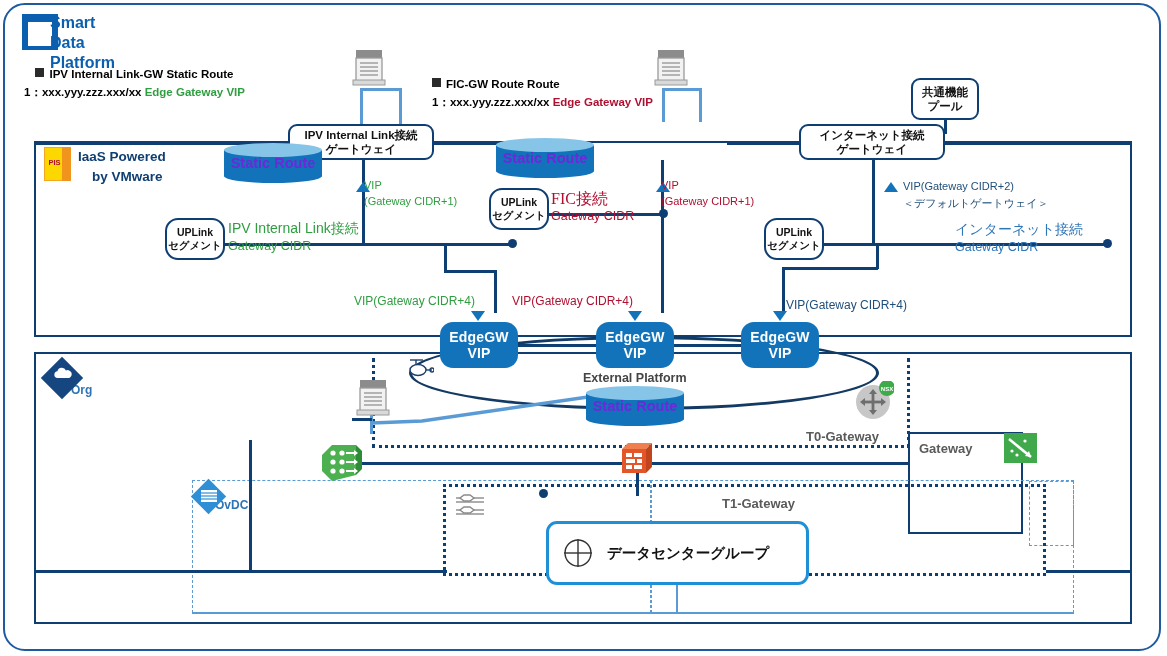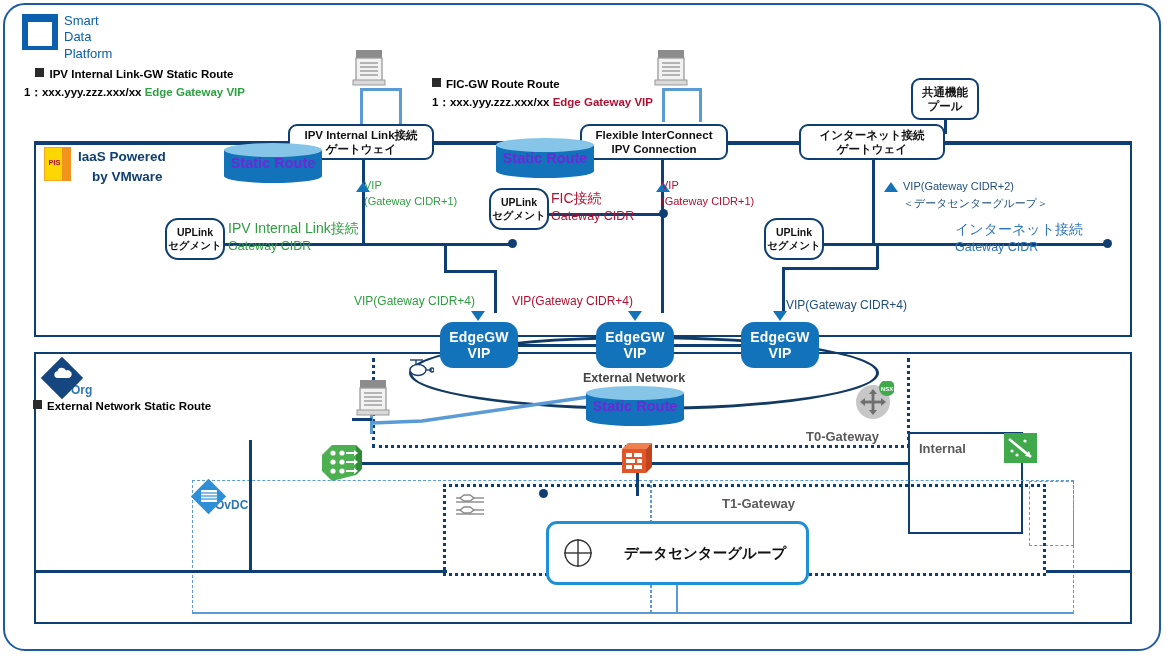--- a/index.html
+++ b/index.html
@@ -74,22 +74,22 @@
   .sq{display:inline-block;width:9px;height:9px;background:#2b2b2b;margin-right:5px;
       vertical-align:1px;}
 
   
   .sdp-logo{position:absolute;z-index:18;}
   .sdp-mark{position:absolute;left:0;top:0;width:36px;height:36px;background:#0b5fae;}
   .sdp-mark:after{content:"";position:absolute;left:6px;top:8px;width:24px;height:24px;
       background:#fff;}
   .sdp-mark:before{content:"";position:absolute;right:0;top:0;width:7px;height:7px;
       background:#0b5fae;}
-  .sdp-txt{position:absolute;left:42px;top:-1px;color:#0b5fae;font-size:13px;
-      font-weight:normal;line-height:1.25;}
+  .sdp-txt{position:absolute;left:28px;top:-1px;color:#0b5fae;font-size:16px;
+      font-weight:bold;line-height:1.25;}
 
   .pis-logo{position:absolute;width:27px;height:34px;z-index:18;}
   .pis-logo .pg{position:absolute;left:0;top:0;width:21px;height:34px;background:#fdd700;
       border:1.6px solid #f5a623;box-sizing:border-box;}
   .pis-logo .fold{position:absolute;right:0;top:0;width:9px;height:34px;background:#f0941e;}
   .pis-logo .pt{position:absolute;left:2px;top:11px;width:17px;text-align:center;
       font-size:7.5px;font-weight:bold;color:#b01030;}
 
   
   .diamond{position:absolute;transform:rotate(45deg);z-index:18;}
@@ -193,24 +193,20 @@
   <div class="lab bold" style="left:78px;top:147px;color:#0f3f72;font-size:13.5px;line-height:1.45;">
     <div>IaaS Powered</div>
     <div style="margin-left:14px;">by VMware</div>
   </div>
 
   <div class="gw" style="left:288px;top:124px;width:146px;height:36px;">
     <div>IPV Internal Link接続</div>
     <div>ゲートウェイ</div>
   </div>
 
-  <div class="gw" style="left:580px;top:124px;width:148px;height:36px;">
-    <div>Flexible InterConnect</div>
-    <div>IPV Connection</div>
-  </div>
 
   <div class="gw" style="left:799px;top:124px;width:146px;height:36px;">
     <div>インターネット接続</div>
     <div>ゲートウェイ</div>
   </div>
 
   <div class="hline" style="left:34px;top:142px;width:256px;"></div>
   <div class="hline" style="left:433px;top:142px;width:148px;"></div>
   <div class="hline" style="left:727px;top:142px;width:73px;"></div>
   <div class="hline" style="left:944px;top:142px;width:188px;"></div>
@@ -239,21 +235,21 @@
   <div class="tri-up" style="left:656px;top:182px;"></div>
   <div class="lab red" style="left:661px;top:178px;line-height:1.45;">
     <div>VIP</div>
     <div>(Gateway CIDR+1)</div>
   </div>
   <div class="vline" style="left:661px;top:160px;height:58px;"></div>
 
   <div class="tri-up" style="left:884px;top:182px;"></div>
   <div class="lab navy" style="left:903px;top:178px;line-height:1.5;">
     <div>VIP(Gateway CIDR+2)</div>
-    <div>＜データセンターグループ＞</div>
+    <div>＜デフォルトゲートウェイ＞</div>
   </div>
   <div class="vline" style="left:872px;top:160px;height:84px;"></div>
 
   <div class="uplink" style="left:165px;top:218px;width:60px;height:42px;">
     <div>UPLink</div>
     <div>セグメント</div>
   </div>
 
   <div class="uplink" style="left:489px;top:188px;width:60px;height:42px;">
     <div>UPLink</div>
@@ -265,21 +261,21 @@
     <div>セグメント</div>
   </div>
 
   <div class="hline" style="left:224px;top:243px;width:288px;"></div>
   <div class="dot" style="left:508px;top:239px;"></div>
   <div class="lab green" style="left:228px;top:219px;font-size:14px;">IPV Internal Link接続</div>
   <div class="lab green" style="left:228px;top:238px;font-size:12.5px;">Gateway CIDR</div>
 
   <div class="hline" style="left:548px;top:213px;width:116px;"></div>
   <div class="dot" style="left:659px;top:209px;"></div>
-  <div class="lab red" style="left:551px;top:189px;font-size:14px;">FIC接続</div>
+  <div class="lab red" style="left:551px;top:189px;font-size:16px;font-family:Liberation Serif, serif;">FIC接続</div>
   <div class="lab red" style="left:551px;top:208px;font-size:12.5px;">Gateway CIDR</div>
 
   <div class="hline" style="left:823px;top:243px;width:285px;"></div>
   <div class="dot" style="left:1103px;top:239px;"></div>
   <div class="lab navy-l" style="left:955px;top:220px;font-size:14px;">インターネット接続</div>
   <div class="lab navy-l" style="left:955px;top:239px;font-size:12.5px;">Gateway CIDR</div>
 
   <div class="vline" style="left:444px;top:243px;height:29px;"></div>
   <div class="hline" style="left:444px;top:270px;width:52px;"></div>
   <div class="vline" style="left:494px;top:270px;height:43px;"></div>
@@ -302,27 +298,24 @@
 
   <div class="diamond" style="left:47px;top:363px;width:30px;height:30px;background:#15467f;"></div>
   <div class="cloud-ic" style="left:52px;top:366px;width:22px;height:16px;">
     <svg width="22" height="16" viewBox="0 0 22 16">
       <path d="M5,12 a3.4,3.4 0 0 1 0.4,-6.7 a4.6,4.6 0 0 1 8.6,-0.9 a3.6,3.6 0 0 1 3.2,7.6 z" fill="#ffffff"></path>
     </svg>
   </div>
   <div class="lab bold" style="left:71px;top:383px;color:#2e75b6;font-size:12px;">Org</div>
 
   <div class="note" style="left:33px;top:398px;">
-    <div>
-      <span class="sq"></span><span>External Network Static Route</span>
-    </div>
   </div>
 
   <div class="ellipse" style="left:409px;top:336px;width:464px;height:68px;"></div>
-  <div class="lab grey" style="left:583px;top:370px;font-size:12.5px;color:#454545;">External Network</div>
+  <div class="lab grey" style="left:583px;top:370px;font-size:12.5px;color:#454545;">External Platform</div>
 
   <div style="position:absolute;left:404px;top:357px;width:30px;height:22px;z-index:12;">
     <svg width="30" height="22" viewBox="0 0 30 22">
       <ellipse cx="14" cy="13" rx="8" ry="5.5" fill="#ffffff" stroke="#1a3f6b" stroke-width="1.4"></ellipse>
       <line x1="12" y1="3" x2="12" y2="8" stroke="#1a3f6b" stroke-width="1.4"></line>
       <line x1="6" y1="3" x2="19" y2="3" stroke="#1a3f6b" stroke-width="1.4"></line>
       <line x1="22" y1="13" x2="28" y2="13" stroke="#1a3f6b" stroke-width="1.4"></line>
       <circle cx="28" cy="13" r="2" fill="none" stroke="#1a3f6b" stroke-width="1.3"></circle>
     </svg>
   </div>
@@ -378,21 +371,21 @@
       <path d="M19 8 l4 5 h-8 z M19 34 l4 -5 h-8 z M6 21 l5 -4 v8 z M32 21 l-5 -4 v8 z" fill="#6e6e6e"></path>
       <rect x="17.6" y="11" width="2.8" height="20" fill="#6e6e6e"></rect>
       <rect x="9" y="19.6" width="20" height="2.8" fill="#6e6e6e"></rect>
       <circle cx="33" cy="7" r="8" fill="#3fa94b"></circle>
       <text x="33" y="10" font-size="6" fill="#ffffff" text-anchor="middle" font-family="Liberation Sans, sans-serif" font-weight="bold">NSX</text>
     </svg>
   </div>
 
   <div class="box solid-box" style="left:908px;top:432px;width:115px;height:0;border-bottom:none;border-left:none;border-right:none;"></div>
   <div class="box solid-box" style="left:908px;top:432px;width:115px;height:102px;"></div>
-  <div class="lab grey" style="left:919px;top:441px;font-size:13px;">Internal</div>
+  <div class="lab grey" style="left:919px;top:441px;font-size:13px;">Gateway</div>
   <div class="edgenode-ic" style="left:1004px;top:433px;">
     <svg width="33" height="30" viewBox="0 0 33 30">
       <rect x="0" y="0" width="33" height="30" fill="#3fa94b"></rect>
       <path d="M5 6 L27 24" stroke="#ffffff" stroke-width="2.6" fill="none"></path>
       <polygon points="27,24 21,23 25,18" fill="#ffffff"></polygon>
       <circle cx="8" cy="18" r="1.6" fill="#ffffff"></circle>
       <circle cx="13" cy="22" r="1.6" fill="#ffffff"></circle>
       <circle cx="21" cy="8" r="1.6" fill="#ffffff"></circle>
     </svg>
   </div>
@@ -457,21 +450,21 @@
           <line x1="2" y1="22" x2="30" y2="22"></line>
         <path d="M10 3 l6 0 l4 3 l-4 3 l-6 0 l-4 -3 z" fill="#ffffff"></path>
         <path d="M10 15 l6 0 l4 3 l-4 3 l-6 0 l-4 -3 z" fill="#ffffff"></path>
       </g>
     </svg>
   </div>
   <div class="dot" style="left:539px;top:489px;"></div>
   <div class="hline" style="left:34px;top:570px;width:215px;"></div>
   <div class="hline" style="left:1046px;top:570px;width:86px;"></div>
 
-  <div class="dcg" style="left:546px;top:521px;width:263px;height:64px;gap:17px;">
+  <div class="dcg" style="left:546px;top:521px;width:263px;height:64px;">
     <div style="margin-left:14px;width:30px;height:30px;">
       <svg width="30" height="30" viewBox="0 0 30 30">
         <circle cx="15" cy="15" r="13" fill="none" stroke="#333" stroke-width="1.4"></circle>
         <line x1="15" y1="1" x2="15" y2="29" stroke="#333" stroke-width="1.4"></line>
         <line x1="1" y1="15" x2="29" y2="15" stroke="#333" stroke-width="1.4"></line>
       </svg>
     </div>
     <div class="t">データセンターグループ</div>
   </div>
   <div class="vline" style="left:676px;top:585px;height:28px;background:#5b9bd5;width:1.6px;"></div>

